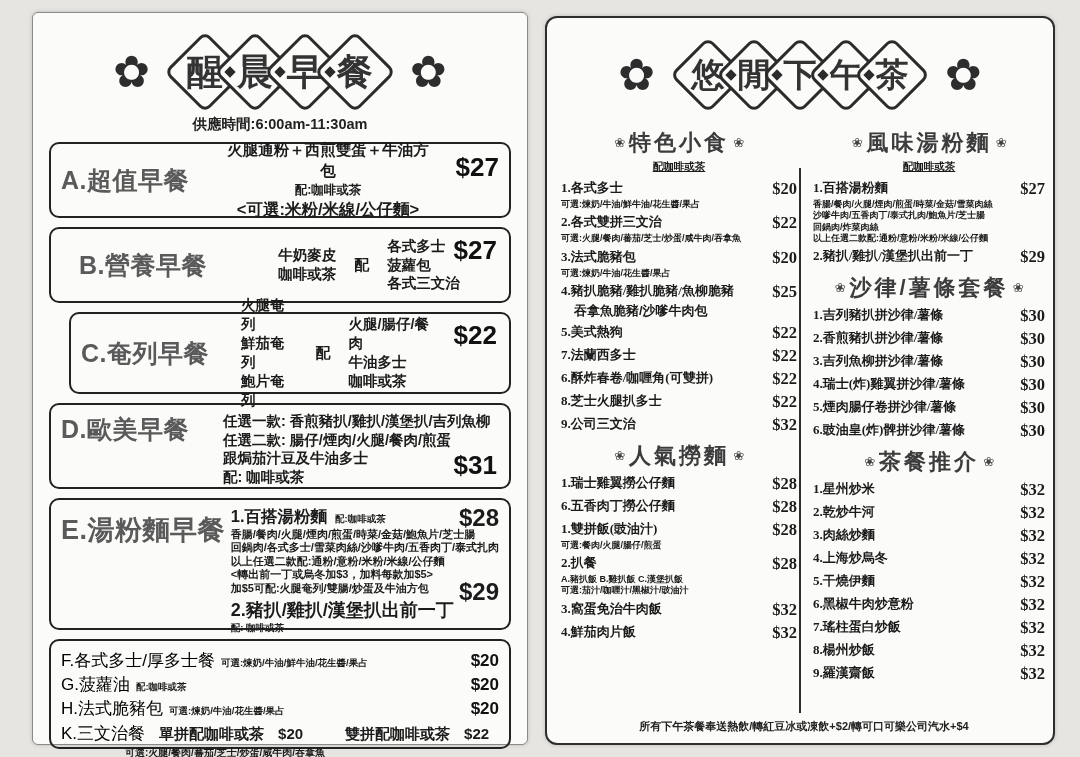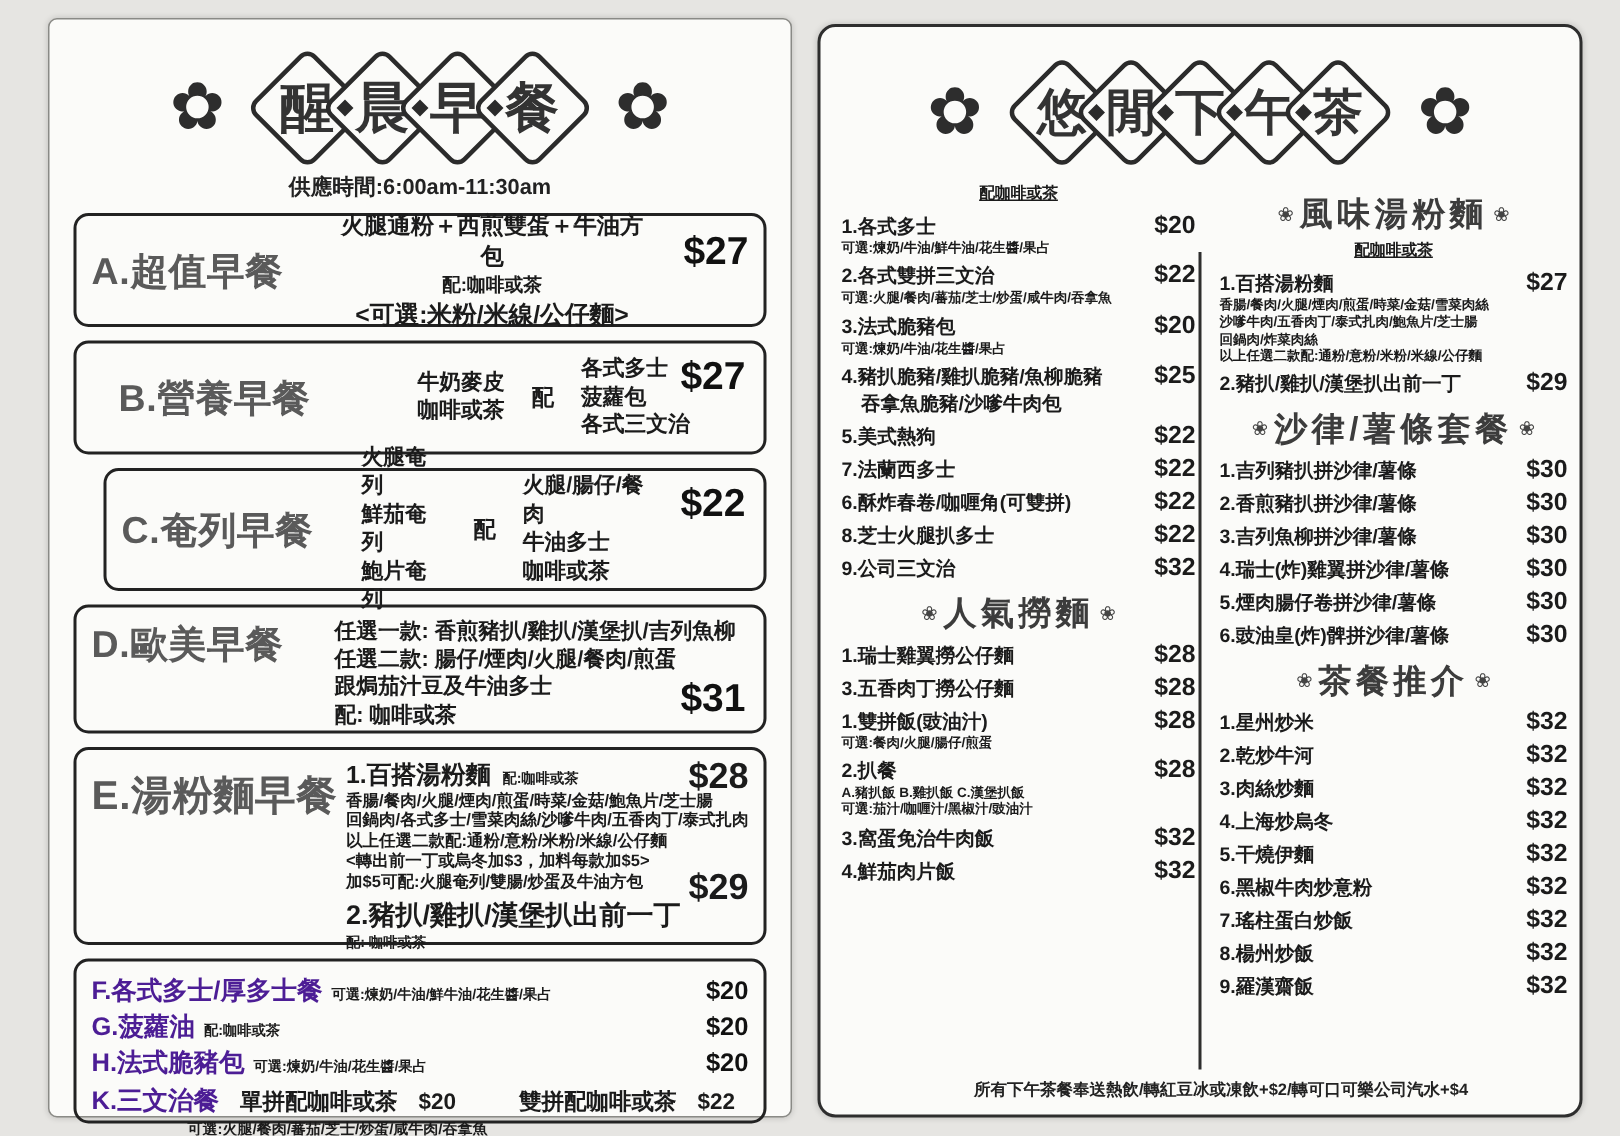--- a/index.html
+++ b/index.html
@@ -73,48 +73,48 @@
   .e-name1 { font-size:16.5px; font-weight:bold; }
   .e-note { font-size:9.5px; font-weight:bold; }
   .e-price { position:absolute; right:0; font-size:24px; font-weight:bold; }
   .e-price1 { top:-2px; } .e-price2 { bottom:16px; }
   .e-sub div { font-size:11px; font-weight:bold; line-height:1.22; white-space:nowrap; }
   .e-item2 { margin-top:3px; }
   .e-name2 { font-size:18px; font-weight:bold; }
   .e-note2 { font-size:9.5px; font-weight:bold; }
   .box-f { height:110px; padding-top:8px; }
   .f-row { display:flex; align-items:baseline; margin-bottom:1px; }
-  .f-label { font-size:17px; font-weight:bold; color:#4c1d95; white-space:nowrap; }
+  .f-label { font-size:17px; font-weight:normal; color:#000000; white-space:nowrap; }
   .f-note { font-size:9.5px; font-weight:bold; margin-left:6px; flex:1; white-space:nowrap; }
   .f-price { font-size:17px; font-weight:bold; color:#111; }
   .k-row { display:flex; align-items:baseline; gap:14px; margin-top:2px; }
   .k-opt { font-size:15px; font-weight:bold; }
   .k-price { font-size:15px; font-weight:bold; }
   .k-note { font-size:10px; font-weight:bold; padding-left:64px; margin-top:1px; }
   
   .col { position:absolute; top:104px; }
   .col-left  { left:14px;  width:236px; }
   .col-right { left:266px; width:232px; }
   .divider { position:absolute; left:252px; top:150px; height:545px; width:2px; background:#2e2e2e; }
   .sec-header {
     text-align:center; font-weight:bold; color:#3c3c3c;
     font-size:22px; letter-spacing:3px; margin:6px 0 2px; white-space:nowrap;
   }
   .sm-flower { font-size:13px; letter-spacing:0; vertical-align:3px; margin:0 4px; color:#444; }
   .sec-subtitle {
     text-align:center; font-size:10.5px; font-weight:bold;
     text-decoration:underline; margin-bottom:5px;
   }
-  .item-row { display:flex; justify-content:space-between; align-items:flex-end; margin-top:3px; }
+  .item-row { display:flex; justify-content:space-between; align-items:flex-start; margin-top:3px;font-family:Liberation Serif, serif; }
   .item-name { font-size:13px; font-weight:bold; white-space:nowrap; }
   .item-price { font-size:16.5px; font-weight:bold; }
   .item-name2 { font-size:13px; font-weight:bold; padding-left:13px; }
   .item-sub { font-size:9px; font-weight:bold; line-height:1.25; white-space:nowrap; }
   .page-footer {
-    position:absolute; bottom:9px; left:14px; width:100%;
+    position:absolute; bottom:9px; left:4px; width:100%;
     text-align:center; font-size:11px; font-weight:bold; color:#222;
   }
 </style>
 </head>
 <body>
 
 <div class="page page-left">
 
   <div class="menu-header">
     <span class="big-flower">✿</span>
@@ -271,20 +271,21 @@
         <div class="diamond">
           <span>茶</span>
         </div>
       </div>
     <span class="big-flower">✿</span>
   </div>
 
   <div class="divider"></div>
 
   <div class="col col-left">
+      <div class="sec-header"><span class="sm-flower">❀</span><span>特色小食</span><span class="sm-flower">❀</span></div>
       <div class="sec-subtitle">配咖啡或茶</div>
       <div class="item-row">
         <span class="item-name">1.各式多士</span>
         <span class="item-price">$20</span>
       </div>
       <div class="item-sub">可選:煉奶/牛油/鮮牛油/花生醬/果占</div>
       <div class="item-row">
         <span class="item-name">2.各式雙拼三文治</span>
         <span class="item-price">$22</span>
       </div>
@@ -318,21 +319,21 @@
       <div class="item-row">
         <span class="item-name">9.公司三文治</span>
         <span class="item-price">$32</span>
       </div>
       <div class="sec-header"><span class="sm-flower">❀</span><span>人氣撈麵</span><span class="sm-flower">❀</span></div>
       <div class="item-row">
         <span class="item-name">1.瑞士雞翼撈公仔麵</span>
         <span class="item-price">$28</span>
       </div>
       <div class="item-row">
-        <span class="item-name">3.五香肉丁撈公仔麵</span>
+        <span class="item-name">6.五香肉丁撈公仔麵</span>
         <span class="item-price">$28</span>
       </div>
       <div class="item-row">
         <span class="item-name">1.雙拼飯(豉油汁)</span>
         <span class="item-price">$28</span>
       </div>
       <div class="item-sub">可選:餐肉/火腿/腸仔/煎蛋</div>
       <div class="item-row">
         <span class="item-name">2.扒餐</span>
         <span class="item-price">$28</span>

